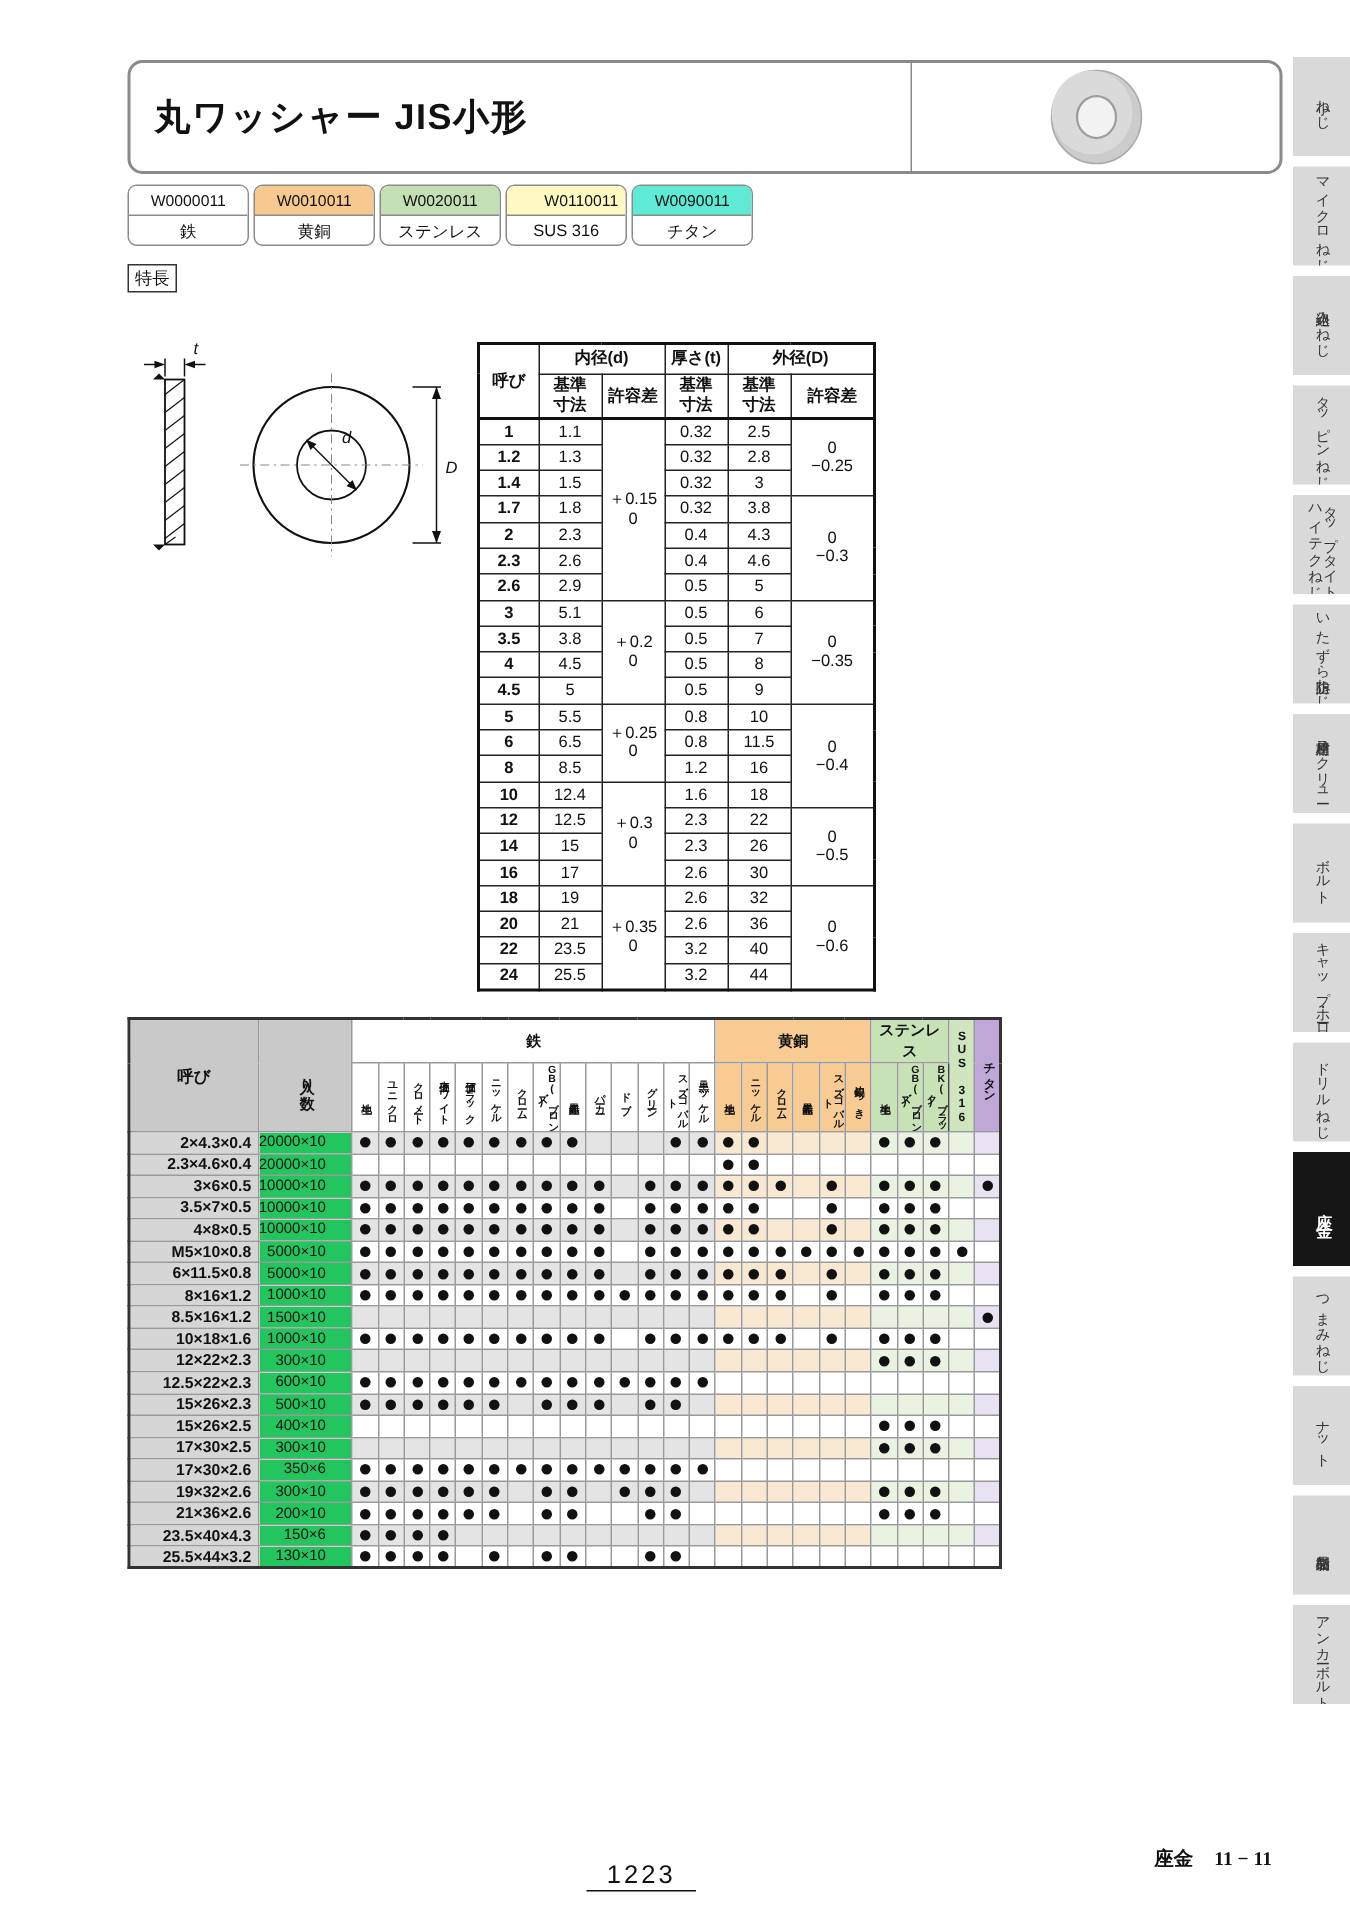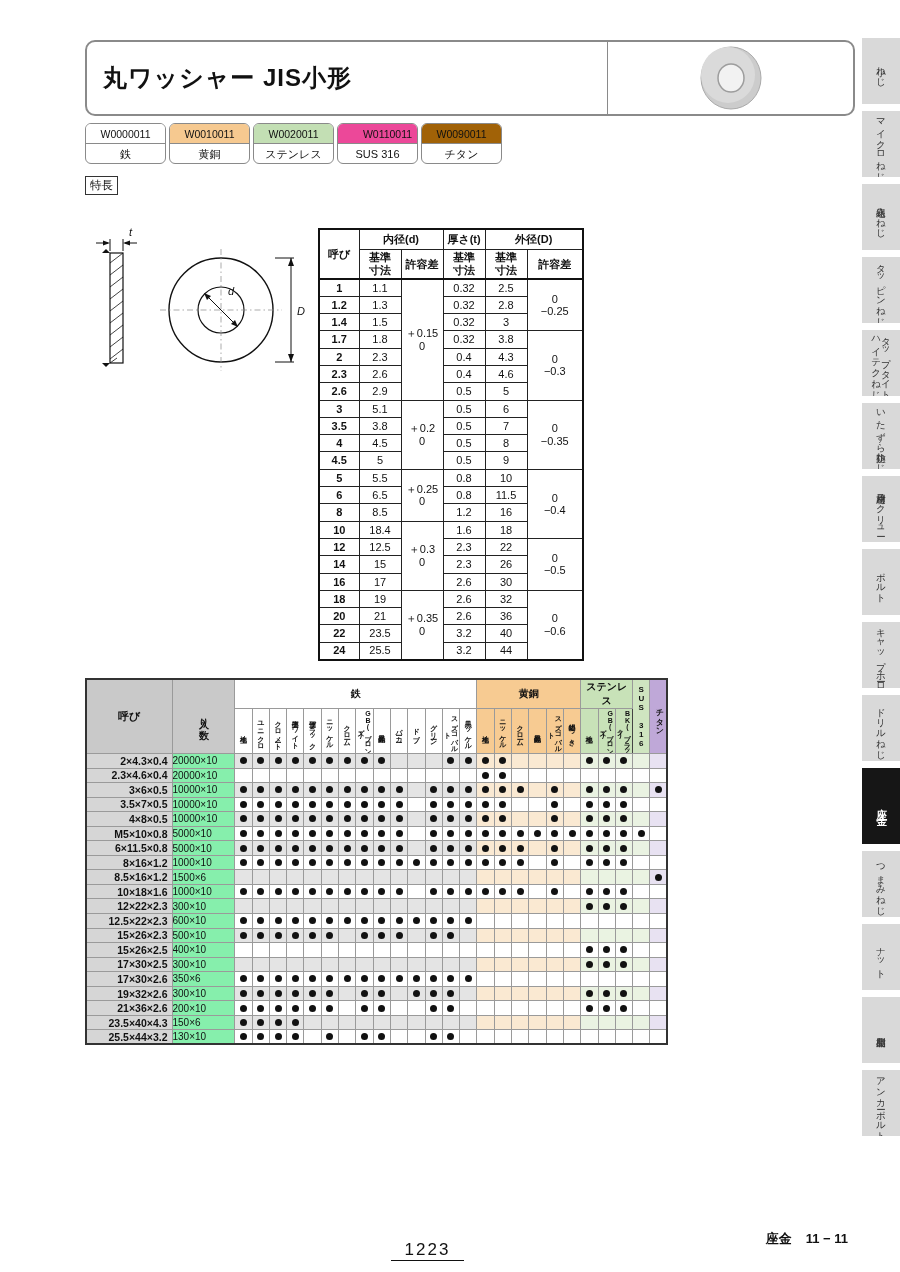--- a/index.html
+++ b/index.html
@@ -53,29 +53,29 @@
   table.mx th, table.mx td { border:1px solid #9a9a9a; padding:0; font-size:7px; text-align:center; vertical-align:middle; overflow:hidden; }
   table.mx th.corner { background:#c9c9c9; font-size:11px; font-weight:bold; }
   table.mx th.qtyhdr { background:#c9c9c9; font-size:10px; font-weight:bold;
     writing-mode:vertical-rl; text-orientation:upright; }
   table.mx .grp { font-size:10px; font-weight:bold; height:18px; }
   table.mx .sub { height:45px; }
   table.mx .sub .vlab { writing-mode:vertical-rl; text-orientation:upright; font-size:7px; line-height:1;
     letter-spacing:-0.5px; margin:0 auto; height:43px; display:inline-block; }
   table.mx th.vfull { writing-mode:vertical-rl; text-orientation:upright; font-size:8px; font-weight:bold; }
   table.mx td.rname { background:#d6d6d6; font-size:10.5px; font-weight:bold; text-align:right; padding-right:4px; }
-  table.mx td.rqty { background:#86efac; font-size:10px; text-align:left; padding-right:17px; }
+  table.mx td.rqty { background:#22c55e; font-size:10px; text-align:right; padding-right:17px; }
   table.mx td.cell { height:14.55px; }
   table.mx td .dot { width:7px; height:7px; border-radius:50%; background:#111; margin:0 auto; }
   table.mx td.secL, table.mx th.secL { border-left:1px solid #444; }
 
   
   #footer-page { position:absolute; left:0; right:45px; top:1228px; text-align:center;margin-top:12px; }
   #footer-page span { font-size:17px; letter-spacing:2px; border-bottom:1.5px solid #111; padding:0 14px 1px; }
-  #footer-right { position:absolute; right:52px; top:1230px; font-size:13px; font-weight:bold; }
+  #footer-right { position:absolute; right:52px; top:1230px; font-size:13px; font-weight:bold;font-family:Liberation Serif, serif; }
   #footer-right .sec { margin-right:14px; }
 </style>
 </head>
 <body>
 
 <div id="page">
 
   <div id="title-box">
     <div id="title-left">
       <div id="page-title">丸ワッシャー JIS小形</div>
@@ -96,25 +96,25 @@
       </div>
       <div class="code-tab">
         <div class="code" style="background: rgb(246, 201, 144);">W0010011</div>
         <div class="mat">黄銅</div>
       </div>
       <div class="code-tab">
         <div class="code" style="background: rgb(195, 223, 180);">W0020011</div>
         <div class="mat">ステンレス</div>
       </div>
       <div class="code-tab">
-        <div class="code" style="background: #ec4899; padding-left: 20px;">W0110011</div>
+        <div class="code" style="background: #fef9c3; padding-left: 20px;">W0110011</div>
         <div class="mat">SUS 316</div>
       </div>
       <div class="code-tab">
-        <div class="code" style="background: #a16207;">W0090011</div>
+        <div class="code" style="background: #5eead4;">W0090011</div>
         <div class="mat">チタン</div>
       </div>
     </div>
 
   <div id="feature-label">特長</div>
 
   <div id="diagram">
     <svg width="225" height="165" viewBox="0 0 225 165">
 
       <g stroke="#111" stroke-width="1.2" fill="none">
@@ -289,21 +289,21 @@
             <td>11.5</td>
           </tr>
           <tr class="databody">
             <td class="nm">8</td>
             <td>8.5</td>
             <td>1.2</td>
             <td>16</td>
           </tr>
           <tr class="databody">
             <td class="nm">10</td>
-            <td>18.4</td>
+            <td>12.4</td>
             <td rowspan="4">＋0.3
 0</td>
             <td>1.6</td>
             <td>18</td>
           </tr>
           <tr class="databody">
             <td class="nm">12</td>
             <td>12.5</td>
             <td>2.3</td>
             <td>22</td>
@@ -931,21 +931,21 @@
               <div class="dot"></div>
             </td>
             <td class="cell" style="background: rgb(255, 255, 255);">
               <div class="dot"></div>
             </td>
             <td class="cell secL" style="background: rgb(255, 255, 255);"></td>
             <td class="cell secL" style="background: rgb(255, 255, 255);"></td>
           </tr>
           <tr>
             <td class="rname cell">8.5×16×1.2</td>
-            <td class="rqty cell">1500×6</td>
+            <td class="rqty cell">1500×10</td>
             <td class="cell secL" style="background: rgb(228, 228, 228);"></td>
             <td class="cell" style="background: rgb(228, 228, 228);"></td>
             <td class="cell" style="background: rgb(228, 228, 228);"></td>
             <td class="cell" style="background: rgb(228, 228, 228);"></td>
             <td class="cell" style="background: rgb(228, 228, 228);"></td>
             <td class="cell" style="background: rgb(228, 228, 228);"></td>
             <td class="cell" style="background: rgb(228, 228, 228);"></td>
             <td class="cell" style="background: rgb(228, 228, 228);"></td>
             <td class="cell" style="background: rgb(228, 228, 228);"></td>
             <td class="cell" style="background: rgb(228, 228, 228);"></td>

